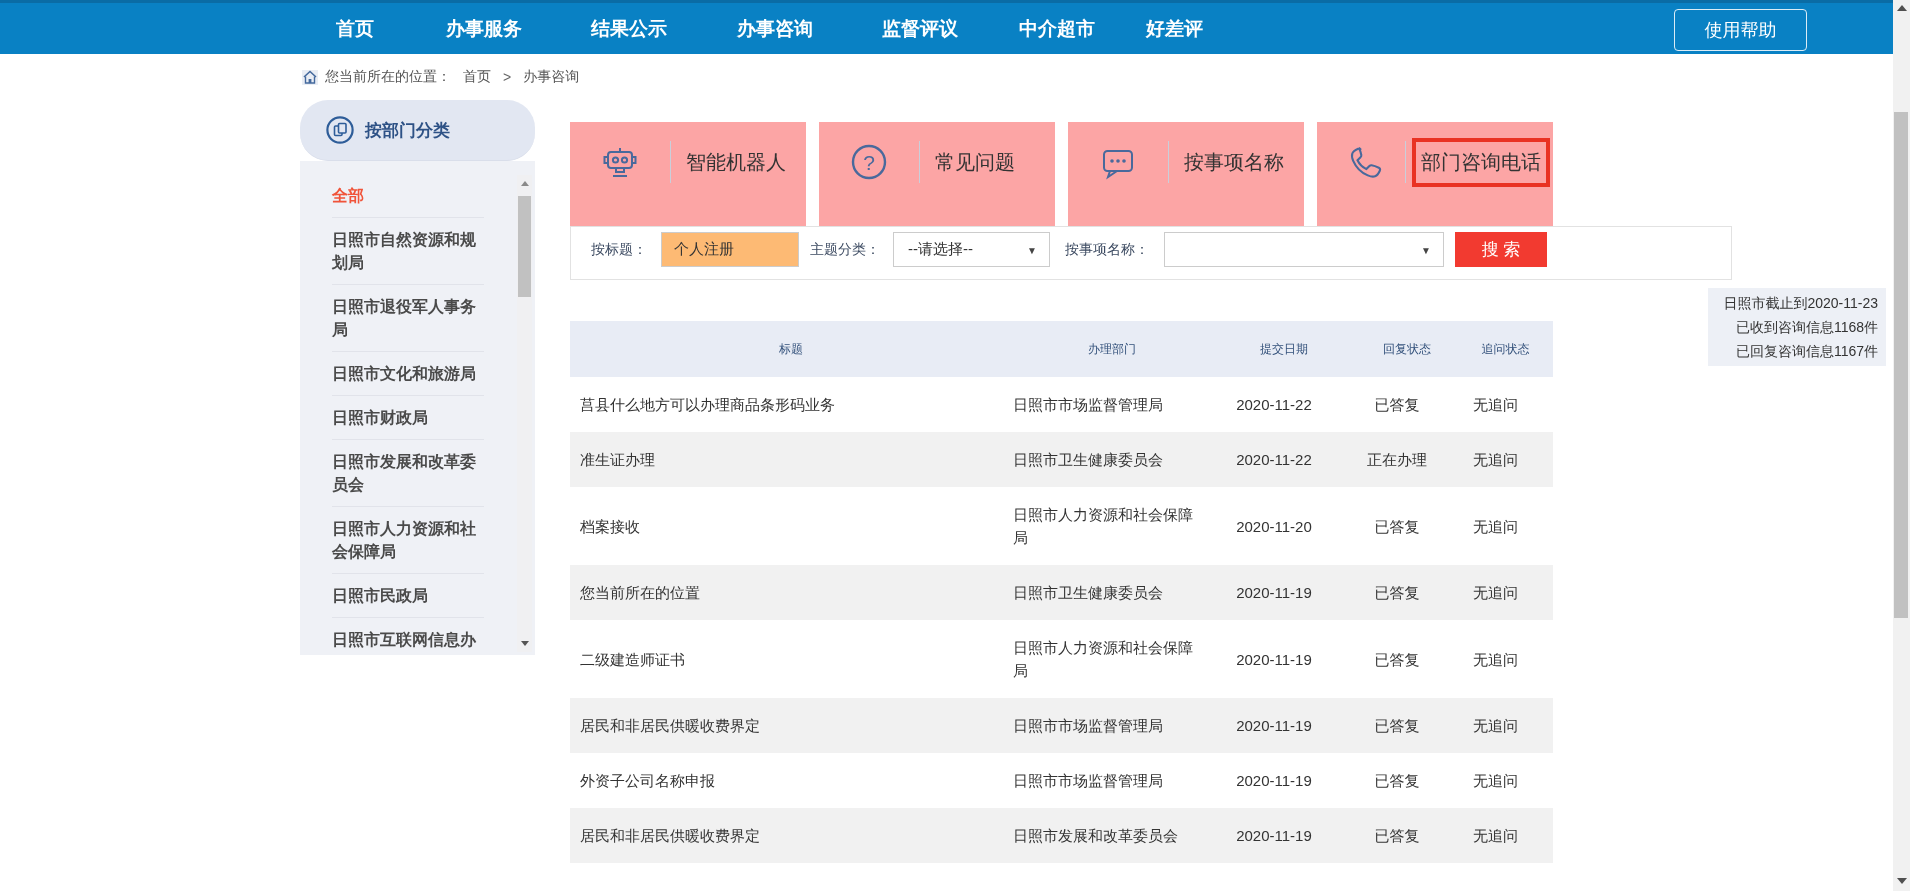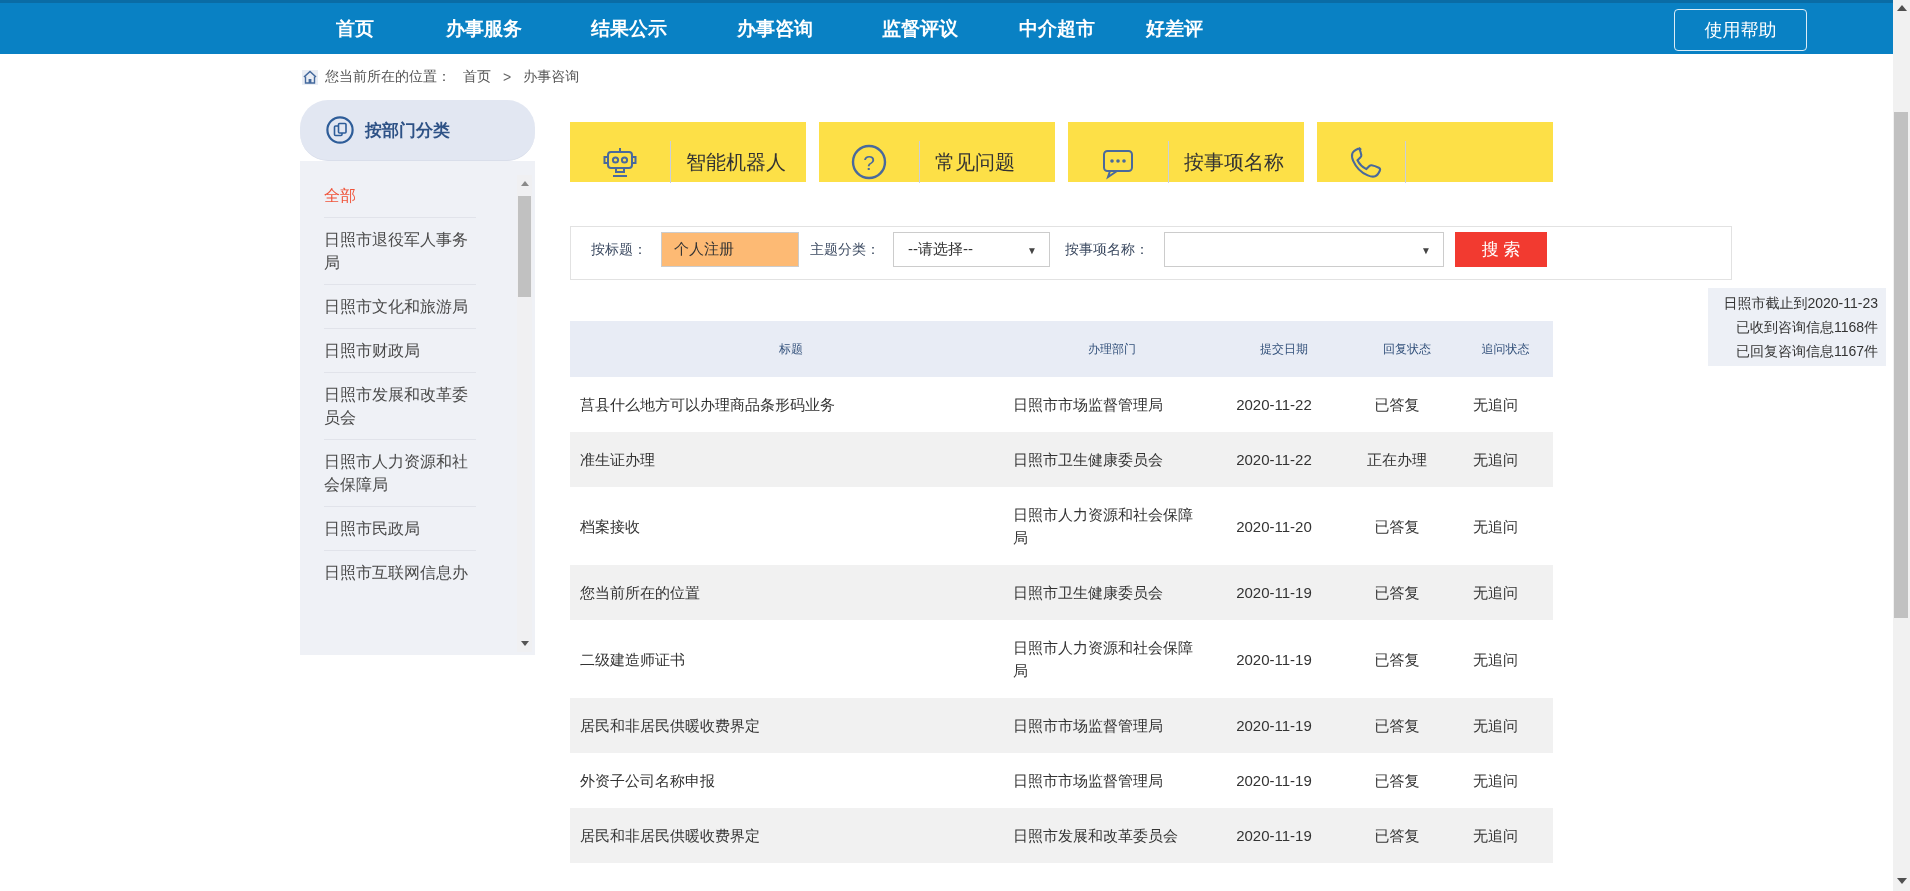--- a/index.html
+++ b/index.html
@@ -32,41 +32,41 @@
   .bc-prefix { margin-right:12px; }
   .bc-sep { margin:0 12px; color:#666; }
 
   
   .sidebar { position:absolute; left:300px; top:100px; width:235px; }
   .sb-header { height:61px; background:#e2e7f2; border-bottom:1px solid #d9deea;
                display:flex; align-items:center;border-radius:28px; }
   .sb-header-icon { width:28px; height:28px; margin-left:26px; }
   .sb-title { margin-left:11px; font-size:17px; font-weight:bold; color:#2e5286; }
   .sb-list-wrap { position:relative; height:494px; background:#eff1f6; overflow:hidden; }
-  .sb-list { list-style:none; padding:13px 0 0 24px; }
+  .sb-list { list-style:none; padding:13px 0 0 32px;font-weight:bold; }
   .sb-item { width:152px; font-size:16px; line-height:23px; color:#4a4a4a; padding:10px 0;
              border-bottom:1px solid #e1e3ea; cursor:pointer; }
   .sb-item:last-child { border-bottom:none; }
   .sb-item.active { color:#f0543a; }
   
   .sb-scroll { position:absolute; right:3px; top:14px; width:15px; height:477px; background:#f0f0f2; }
   .sb-thumb { position:absolute; left:1px; top:21px; width:13px; height:101px; background:#c1c1c1; }
   .arr-up { position:absolute; left:50%; transform:translateX(-50%); width:0; height:0;
             border-left:4px solid transparent; border-right:4px solid transparent;
             border-bottom:5px solid #8a8a8a; }
   .arr-dn { position:absolute; left:50%; transform:translateX(-50%); width:0; height:0;
             border-left:4px solid transparent; border-right:4px solid transparent;
             border-top:5px solid #555; }
   .sb-scroll .arr-up { top:6px; }
   .sb-scroll .arr-dn { bottom:6px; border-top-color:#555; }
 
   
   .tabs { position:absolute; left:570px; top:122px; width:983px; height:80px;
           display:flex; justify-content:space-between; }
-  .tab { position:relative; width:236px; height:60px; background:#fde047; cursor:pointer; }
+  .tab { position:relative; width:236px; height:104px; background:#fca5a5; cursor:pointer; }
   .tab-icon { position:absolute; left:28px; top:18px; width:44px; height:44px; }
   .tab-divider { position:absolute; left:100px; top:19px; width:1px; height:42px; background:#c9cfdb; }
   .tab-label { position:absolute; left:116px; top:0; height:80px; display:flex; align-items:center;
                font-size:20px; color:#333; white-space:nowrap; }
   .tab.highlight .tab-divider { left:88px; }
   .tab.highlight .tab-label { left:95px; }
   .red-box { border:4px solid #e93223; padding:7px 5px; }
 
   
   .searchbar { position:absolute; left:570px; top:226px; width:1162px; height:54px;
@@ -155,20 +155,21 @@
       <svg class="sb-header-icon" viewBox="0 0 28 28">
         <circle cx="14" cy="14" r="12.6" fill="none" stroke="#2e5d99" stroke-width="2.2"></circle>
         <rect x="8.5" y="10" width="7.5" height="9.5" rx="1" fill="none" stroke="#2e5d99" stroke-width="1.6"></rect>
         <rect x="12.5" y="7.5" width="7.5" height="9.5" rx="1" fill="#e2e7f2" stroke="#2e5d99" stroke-width="1.6"></rect>
       </svg>
       <span class="sb-title">按部门分类</span>
     </div>
     <div class="sb-list-wrap">
       <ul class="sb-list">
           <li class="sb-item active">全部</li>
+          <li class="sb-item">日照市自然资源和规划局</li>
           <li class="sb-item">日照市退役军人事务局</li>
           <li class="sb-item">日照市文化和旅游局</li>
           <li class="sb-item">日照市财政局</li>
           <li class="sb-item">日照市发展和改革委员会</li>
           <li class="sb-item">日照市人力资源和社会保障局</li>
           <li class="sb-item">日照市民政局</li>
           <li class="sb-item">日照市互联网信息办</li>
         </ul>
       <div class="sb-scroll">
         <div class="arr-up"></div>
@@ -220,20 +221,23 @@
       <div class="tab-divider"></div>
       <div class="tab-label">
           <span>按事项名称</span>
         </div>
     </div>
     <div class="tab highlight">
       <svg class="tab-icon" viewBox="0 0 44 44">
         <path d="M13.9 7.8c1.2 2.6 2 4.9 2.4 7.2.1.8-.1 1.6-.8 2.2l-3 3c1.9 3.9 5 7 8.9 8.9l3-3c.6-.6 1.4-.9 2.2-.8 2.3.4 4.6 1.2 7.2 2.4 1.1.5 1.5 1.7 1.1 2.8-1.1 2.6-2.5 5-4.8 5.8-1.9.7-4.5.3-7.3-.9-6.5-2.8-11.8-8.1-14.6-14.6-1.2-2.9-1.6-5.4-.9-7.3.8-2.3 3.2-3.7 5.8-4.8 1.1-.4 2.3 0 2.8 1.1z" fill="none" stroke="#49699c" stroke-width="2.1"></path>
       </svg>
       <div class="tab-divider"></div>
+      <div class="tab-label">
+        <span class="red-box"><span>部门咨询电话</span></span>
+      </div>
     </div>
   </div>
 
   <div class="searchbar">
     <span class="lbl lbl-title">按标题：</span>
     <input class="s-input" type="text" value="个人注册" style="">
     <span class="lbl lbl-cat">主题分类：</span>
     <div class="s-select sel-cat">
       <span>--请选择--</span>
       <span class="sel-arrow">▼</span>

